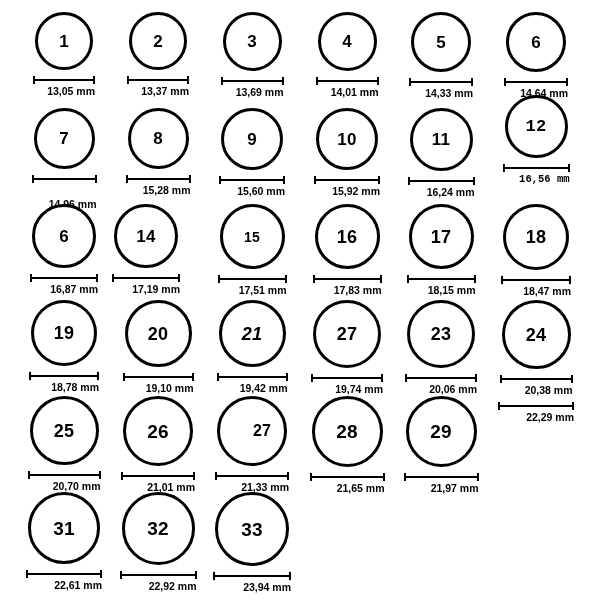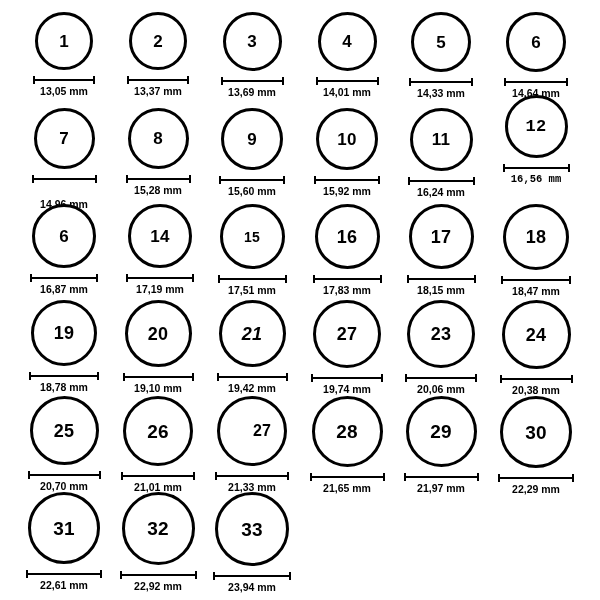--- a/index.html
+++ b/index.html
@@ -38,21 +38,21 @@
   .ring-number {
     font-weight: bold;
     color: #000000;
     line-height: 1;
     letter-spacing: 0.2px;
   }
   .dim {
     position: relative;
     display: flex;
     flex-direction: column;
-    align-items: center;
+    align-items: flex-end;
   }
   .dim-bar {
     position: relative;
     height: 7px;
   }
   .dim-bar::before {
     content: "";
     position: absolute;
     left: 0;
     right: 0;
@@ -231,21 +231,21 @@
         <span class="ring-number" style="font-size: 17px;">6</span>
       </div>
       <div class="dim" style="margin-top: 6px;">
         <div class="dim-bar" style="width: 68px;">
           <span class="tick left"></span>
           <span class="tick right"></span>
         </div>
         <div class="dim-label">16,87 mm</div>
       </div>
     </div>
-    <div class="ring-cell" style="left: 113px; top: 204px; width: 94px;">
+    <div class="ring-cell" style="left: 99px; top: 204px; width: 94px;">
       <div class="ring-circle" style="width: 64px; height: 64px;">
         <span class="ring-number" style="font-size: 17px;">14</span>
       </div>
       <div class="dim" style="margin-top: 6px;">
         <div class="dim-bar" style="width: 68px;">
           <span class="tick left"></span>
           <span class="tick right"></span>
         </div>
         <div class="dim-label">17,19 mm</div>
       </div>
@@ -424,23 +424,20 @@
       </div>
       <div class="dim" style="margin-top: 6px;">
         <div class="dim-bar" style="width: 75px;">
           <span class="tick left"></span>
           <span class="tick right"></span>
         </div>
         <div class="dim-label">21,97 mm</div>
       </div>
     </div>
     <div class="ring-cell" style="left: 489px; top: 396px; width: 94px;">
-      <div class="ring-circle" style="width: 72px; height: 72px;">
-        <span class="ring-number" style="font-size: 19px;">30</span>
-      </div>
       <div class="dim" style="margin-top: 6px;">
         <div class="dim-bar" style="width: 76px;">
           <span class="tick left"></span>
           <span class="tick right"></span>
         </div>
         <div class="dim-label">22,29 mm</div>
       </div>
     </div>
     <div class="ring-cell" style="left: 17px; top: 492px; width: 94px;">
       <div class="ring-circle" style="width: 72px; height: 72px;">

